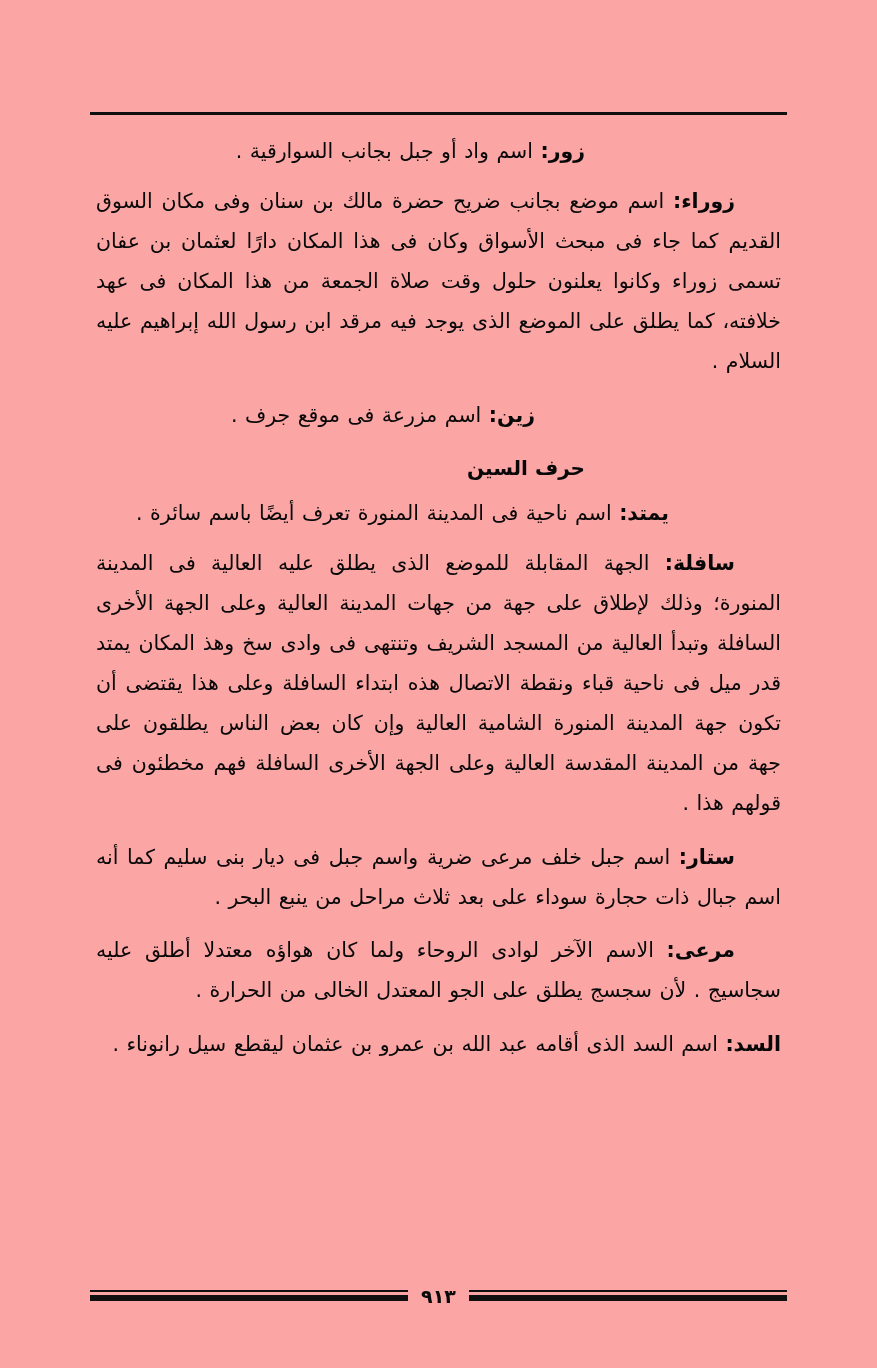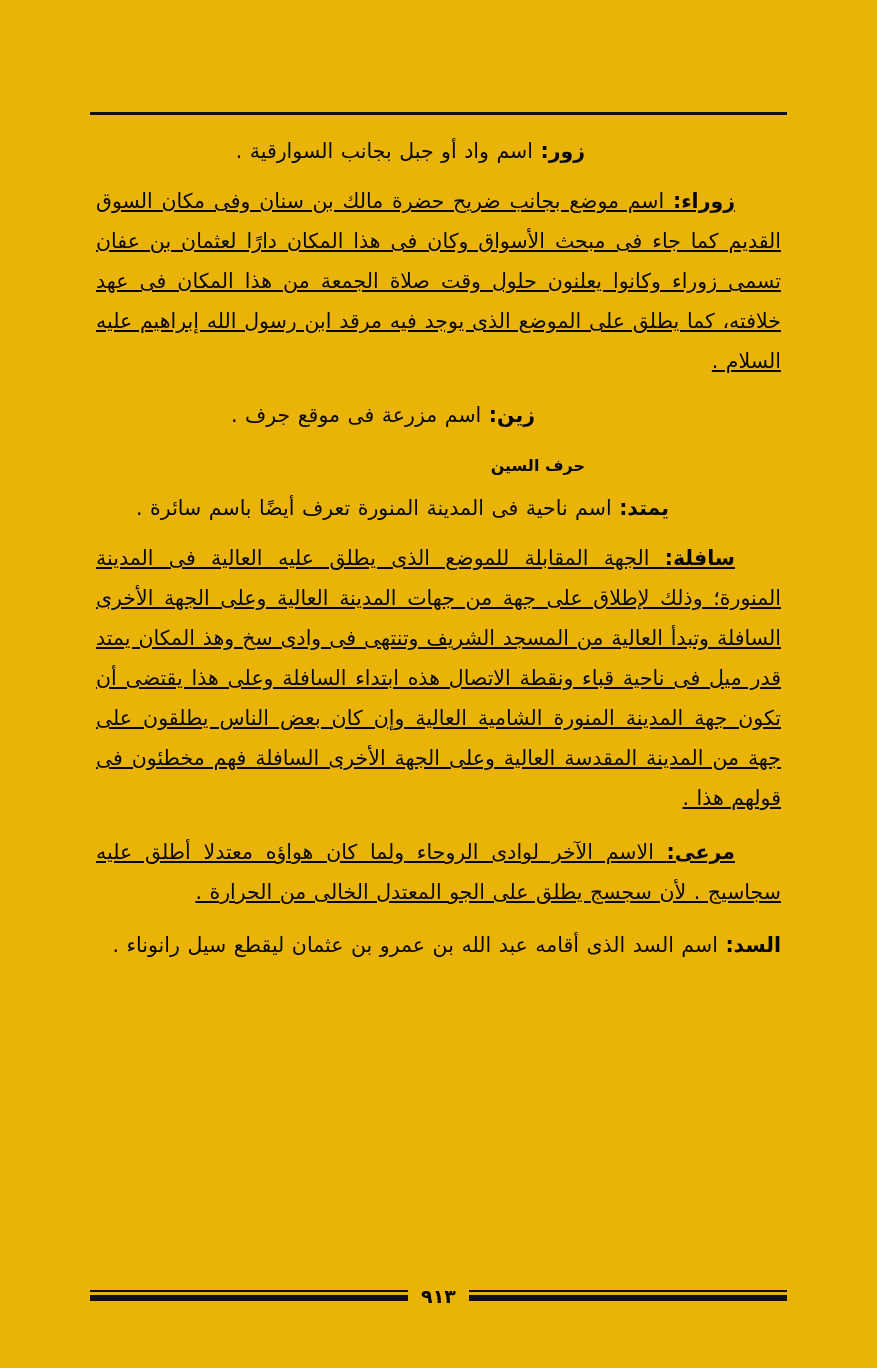--- a/index.html
+++ b/index.html
@@ -5,21 +5,21 @@
   html, body {
     margin: 0;
     padding: 0;
     background: #ffffff;
   }
   .page {
     position: relative;
     width: 877px;
     height: 1368px;
     margin: 0 auto;
-    background: #eab308;
+    background: #fca5a5;
     overflow: hidden;
     font-family: "DejaVu Sans", "Liberation Sans", sans-serif;
   }
 
   
   .header-rule {
     position: absolute;
     top: 112px;
     right: 90px;
     left: 90px;
@@ -46,21 +46,20 @@
     word-spacing: 1px;
     text-indent: 26px;
   }
   .entry.short {
     text-align: right;
     text-align-last: right;
     text-indent: 0;
   }
   .entry.indent-lg {
     text-indent: 46px;
-    text-decoration: underline;
   }
   .entry.tight {
     margin-bottom: 10px;
   }
 
   
   .entry.offset-sm { padding-right: 112px; text-indent: 0; }
   .entry.offset-md { padding-right: 150px; text-indent: 0; }
   .entry.offset-lg { padding-right: 196px; text-indent: 0; }
   .entry.offset-xl { padding-right: 246px; text-indent: 0; }
@@ -70,21 +69,21 @@
   }
   .body-text {
     font-weight: normal;
     text-align: center;
   }
 
   
   .section-heading {
     margin: 20px 0 14px 0;
     padding-right: 196px;
-    font-size: 16px;
+    font-size: 20px;
     font-weight: bold;
     letter-spacing: -0.5px;
     text-indent: 0;
     text-align: right;
   }
 
   
   .footer {
     position: absolute;
     left: 90px;
@@ -137,20 +136,23 @@
     <p class="entry offset-sm tight">
       <span class="term">يمتد:</span><span class="body-text"> اسم ناحية فى المدينة المنورة تعرف أيضًا باسم سائرة .</span>
     </p>
 
     <p class="entry indent-lg">
       <span class="term">سافلة:</span><span class="body-text"> الجهة المقابلة للموضع الذى يطلق عليه العالية فى المدينة المنورة؛ وذلك لإطلاق على جهة من جهات المدينة العالية وعلى الجهة الأخرى السافلة وتبدأ العالية من المسجد الشريف وتنتهى فى وادى سخ وهذ المكان يمتد قدر ميل فى ناحية قباء ونقطة الاتصال هذه ابتداء السافلة وعلى هذا يقتضى أن تكون جهة المدينة المنورة الشامية العالية وإن كان بعض الناس يطلقون على جهة من المدينة المقدسة العالية وعلى الجهة الأخرى السافلة فهم مخطئون فى قولهم هذا .</span>
     </p>
 
 
 
+    <p class="entry indent-lg">
+      <span class="term">ستار:</span><span class="body-text"> اسم جبل خلف مرعى ضرية واسم جبل فى ديار بنى سليم كما أنه اسم جبال ذات حجارة سوداء على بعد ثلاث مراحل من ينبع البحر .</span>
+    </p>
 
     <p class="entry indent-lg">
       <span class="term">مرعى:</span><span class="body-text"> الاسم الآخر لوادى الروحاء ولما كان هواؤه معتدلا أطلق عليه سجاسيج . لأن سجسج يطلق على الجو المعتدل الخالى من الحرارة .</span>
     </p>
 
     <p class="entry short">
       <span class="term">السد:</span><span class="body-text"> اسم السد الذى أقامه عبد الله بن عمرو بن عثمان ليقطع سيل رانوناء .</span>
     </p>
 
   </div>

